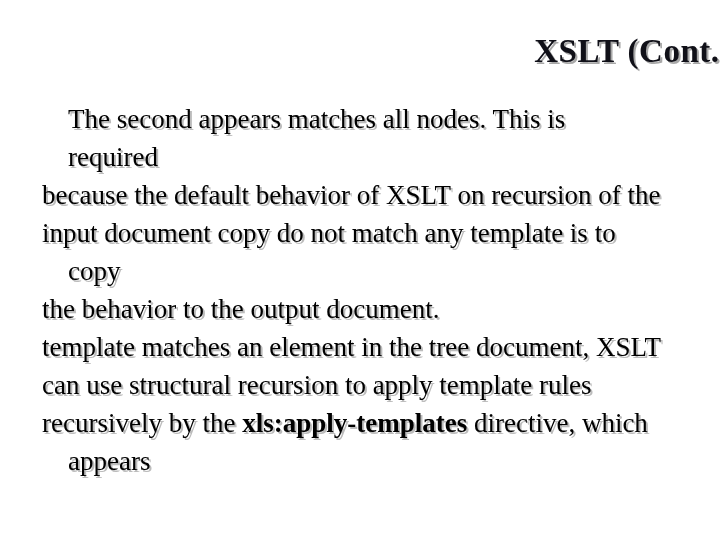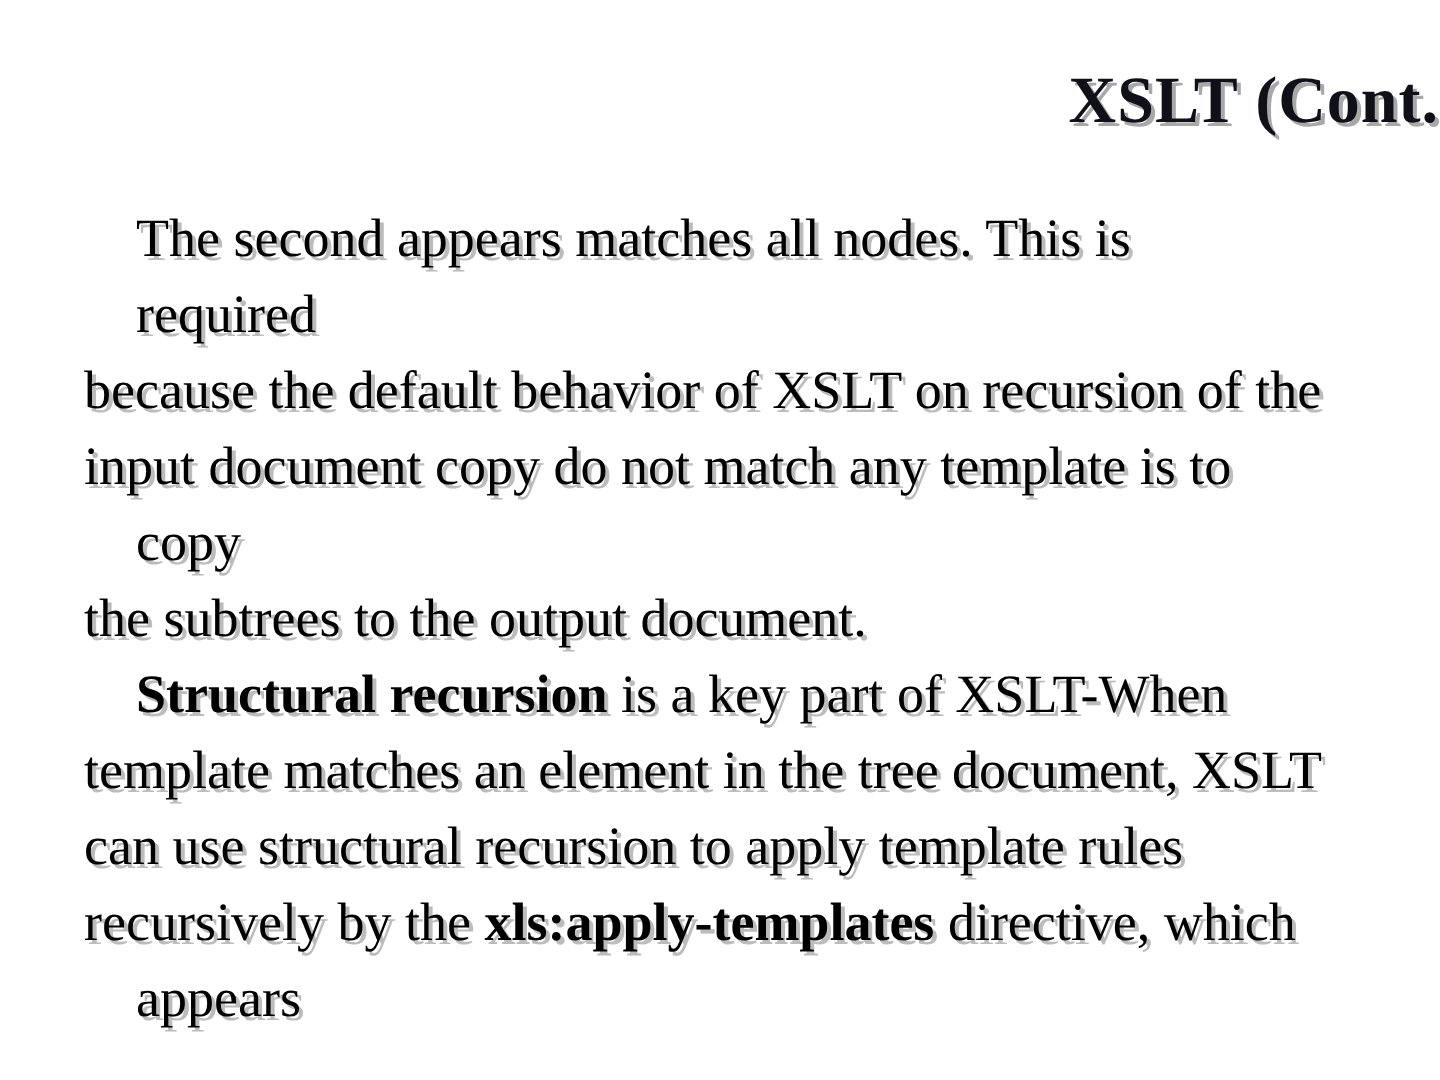--- a/index.html
+++ b/index.html
@@ -52,20 +52,19 @@
 <body>
 
 <div class="slide">
   <div class="slide-title">XSLT (Cont.)</div>
   <div class="slide-body">
       <div class="line indent"><span>The second appears matches all nodes. This is</span></div>
       <div class="line indent"><span>required</span></div>
       <div class="line"><span>because the default behavior of XSLT on recursion of the</span></div>
       <div class="line"><span>input document copy do not match any template is to</span></div>
       <div class="line indent"><span>copy</span></div>
-      <div class="line"><span>the subtrees to the output document.</span></div>
-      <div class="line indent"><span class="bold">Structural recursion</span><span> is a key part of XSLT-When</span></div>
+      <div class="line"><span>the behavior to the output document.</span></div>
       <div class="line"><span>template matches an element in the tree document, XSLT</span></div>
       <div class="line"><span>can use structural recursion to apply template rules</span></div>
       <div class="line"><span>recursively by the </span><span class="bold">xls:apply-templates</span><span> directive, which</span></div>
       <div class="line indent"><span>appears</span></div>
     </div>
 </div>
 
 </body></html>

